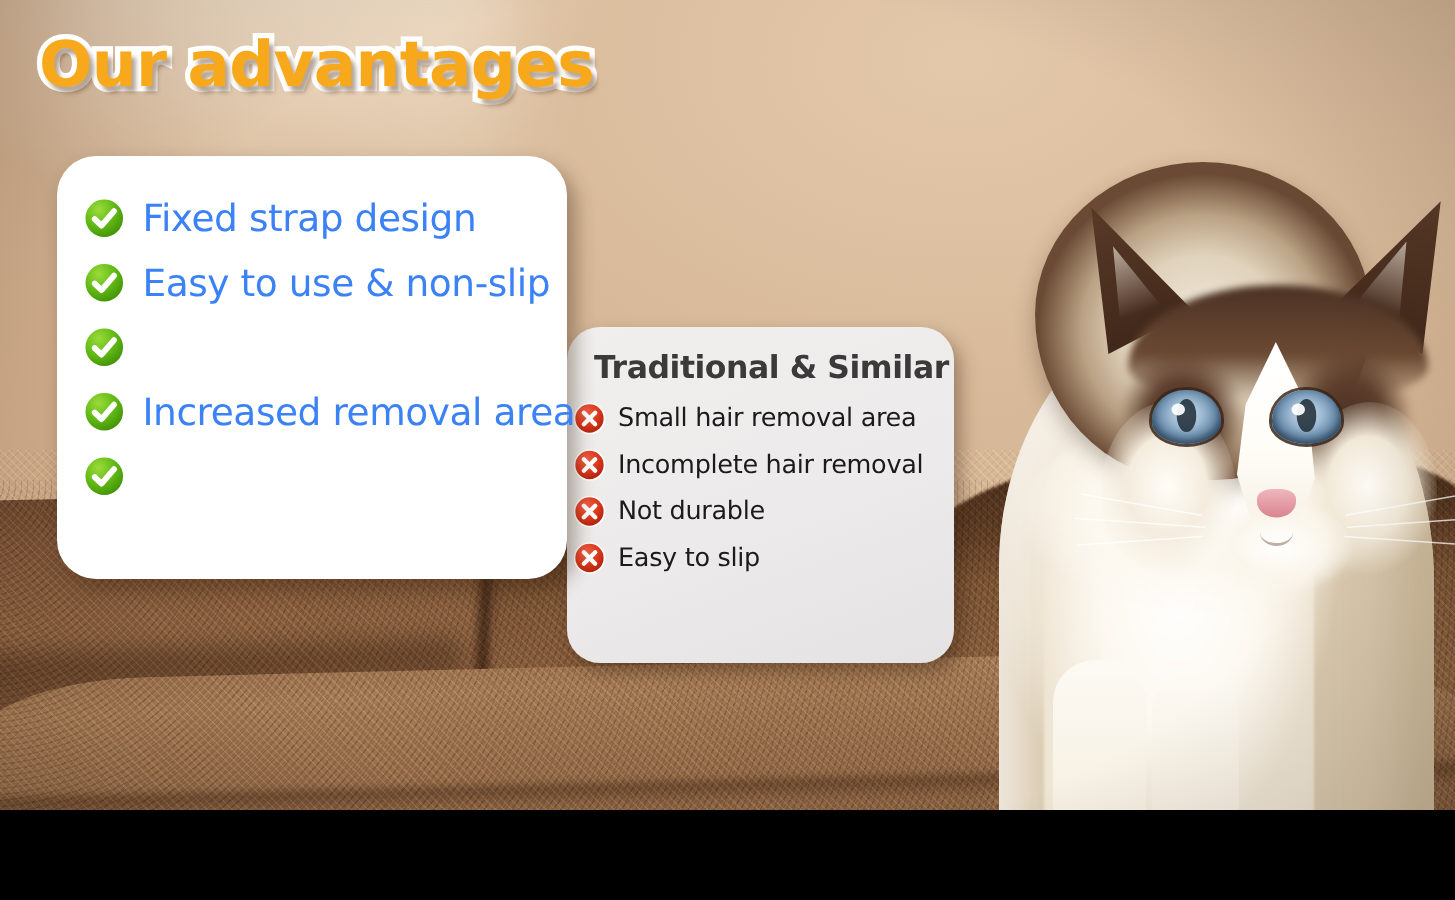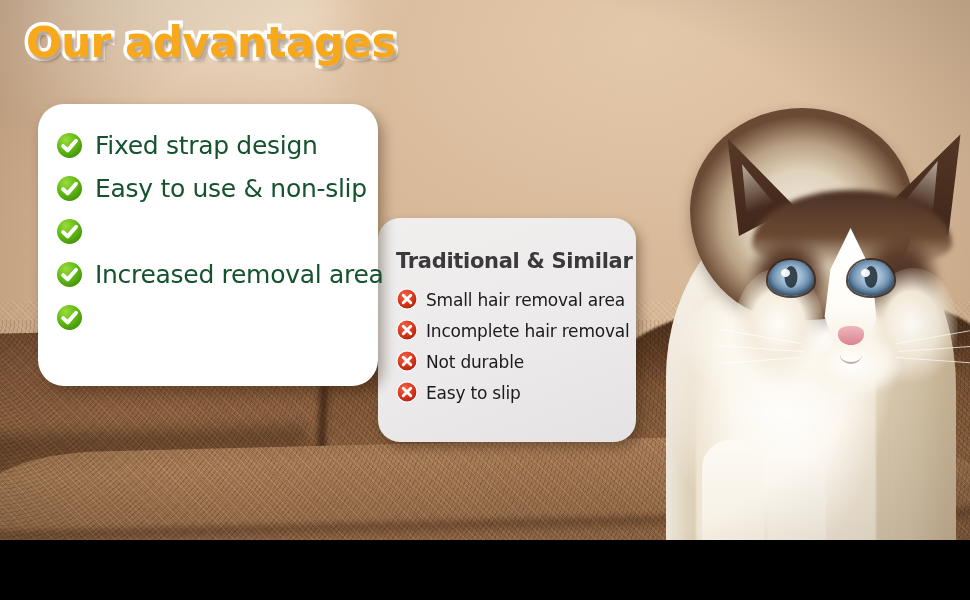--- a/index.html
+++ b/index.html
@@ -208,37 +208,37 @@
   .card-white{
     position:absolute;left:38px;top:104px;width:340px;height:282px;
     background:#ffffff;border-radius:26px;
     box-shadow:5px 7px 13px rgba(60,34,16,.40);
     z-index:6;
   }
   .list-good{margin:0;padding:20px 0 0 0;list-style:none;}
   .row{display:flex;align-items:center;gap:11px;height:43px;padding-left:17px;}
   .row-text{
     font-family:"DejaVu Sans", sans-serif;
-    font-size:25px;color:#14532d;letter-spacing:-.3px;white-space:nowrap;
+    font-size:25px;color:#3b82f6;letter-spacing:-.3px;white-space:nowrap;
   }
 
   .card-gray{
     position:absolute;left:378px;top:218px;width:258px;height:224px;
     background:linear-gradient(160deg,#f0efee 0%, #eceaea 55%, #e4e2e2 100%);
     border-radius:22px;
     box-shadow:4px 6px 12px rgba(50,28,12,.40);
     z-index:5;
   }
   .card-gray-title{
     font-family:"DejaVu Sans", sans-serif;
     font-weight:bold;font-size:21px;color:#3a3a3a;
-    padding:15px 0 4px 18px;letter-spacing:-.3px;margin-top:16px;
+    padding:15px 0 4px 18px;letter-spacing:-.3px;
   }
   .list-bad{margin:0;padding:2px 0 0 0;list-style:none;}
-  .row-bad{display:flex;align-items:flex-end;gap:8px;height:31px;padding-left:18px;}
+  .row-bad{display:flex;align-items:center;gap:8px;height:31px;padding-left:4px;}
   .row-bad-text{
     font-family:"DejaVu Sans", sans-serif;
     font-size:17px;color:#1b1b1b;letter-spacing:-.2px;white-space:nowrap;
   }
 
   
   .ico{flex:0 0 auto;display:block;}
   .ico-check{width:29px;height:29px;}
   .ico-x{width:22px;height:22px;}
 </style>

